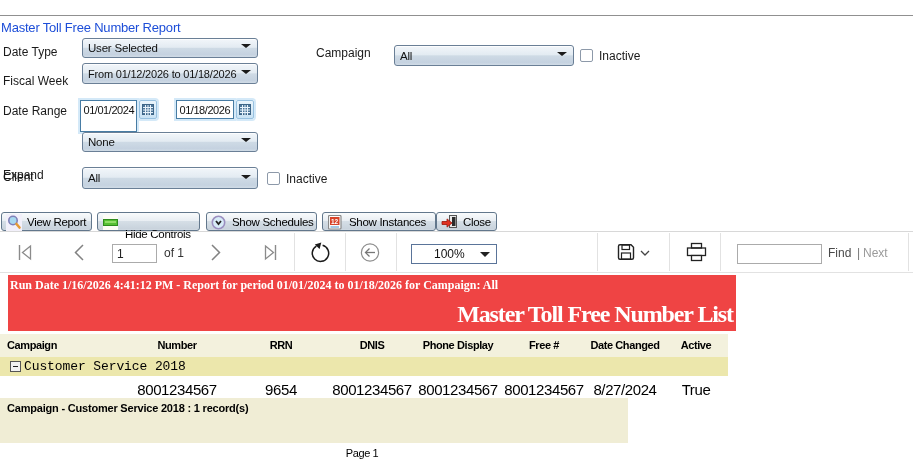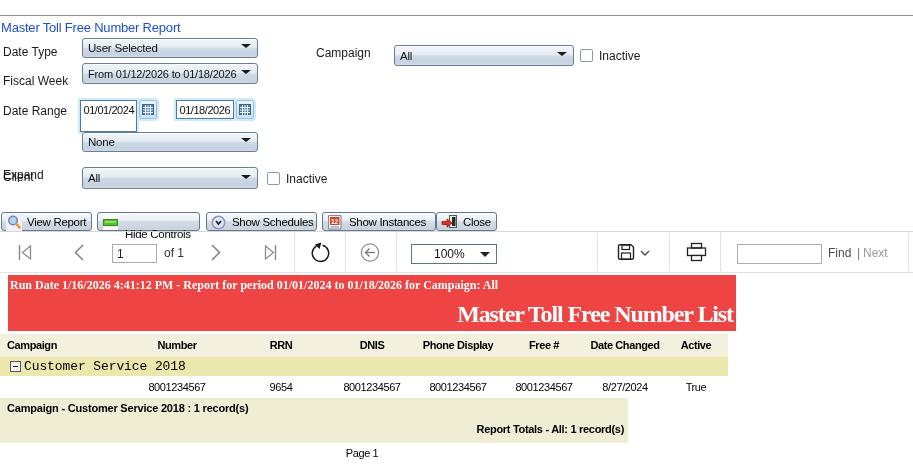--- a/index.html
+++ b/index.html
@@ -29,21 +29,21 @@
   .sep { position:absolute; top:233px; width:1px; height:38px; background:#E2E2E2; }
   .tbtx { position:absolute; font-size:12px; color:#333; }
   
   .rpt-navy { position:absolute; left:8px; top:275px; width:728px; height:56px; background:#ef4444; }
   .serifb { font-family:"Liberation Serif", serif; font-weight:bold; color:#fff; }
   .hdr { position:absolute; left:0; top:334px; width:728px; height:23px; background:#F3F1DD; }
   .hcell { position:absolute; top:5px; font-size:11px; font-weight:bold; color:#000; letter-spacing:-0.4px;
     transform:translateX(-50%); white-space:nowrap; }
   .grp { position:absolute; left:0; top:357px; width:728px; height:19px; background:#ECE7AC; }
   .drow { position:absolute; left:0; top:376px; width:728px; height:22px; background:#fff; }
-  .dcell { position:absolute; top:5px; font-size:11px; color:#000; letter-spacing:-0.4px; transform:translateX(-50%);
+  .dcell { position:absolute; top:5px; font-size:15px; color:#000; letter-spacing:-0.4px; transform:translateX(-50%);
     white-space:nowrap; }
   .ftr { position:absolute; left:0; top:398px; width:628px; height:45px; background:#F0EDD5; }
 </style>
 </head>
 <body>
 <div class="abs" style="left:1px; top:0px; font-size:13px; letter-spacing:-0.2px; font-weight:normal; color:#1d4ed8;margin-top:20px;">Master Toll Free Number Report</div>
 <div class="abs" style="left:0; top:15px; width:913px; height:1px; background:#909090;"></div>
 
 <div class="lbl" style="left:3px; top:45px;">Date Type</div>
 <div class="lbl" style="left:3px; top:74px;">Fiscal Week</div>
@@ -217,15 +217,14 @@
   <div class="dcell" style="left:177px;">8001234567</div>
   <div class="dcell" style="left:281px;">9654</div>
   <div class="dcell" style="left:372px;">8001234567</div>
   <div class="dcell" style="left:458px;">8001234567</div>
   <div class="dcell" style="left:544px;">8001234567</div>
   <div class="dcell" style="left:625px;">8/27/2024</div>
   <div class="dcell" style="left:696px;">True</div>
 </div>
 <div class="ftr">
   <div style="position:absolute; left:7px; top:4px; font-size:11px; letter-spacing:-0.2px; font-weight:bold;">Campaign - Customer Service 2018 : 1 record(s)</div>
-  <div style="position:absolute; right:4px; top:25px; font-size:11px; letter-spacing:-0.3px; font-weight:bold;">Report Totals - All: 1 record(s)</div>
 </div>
 <div class="abs" style="left:362px; top:447px; transform:translateX(-50%); font-size:11px; letter-spacing:-0.4px; color:#000;">Page 1</div>
 
 </body></html>

